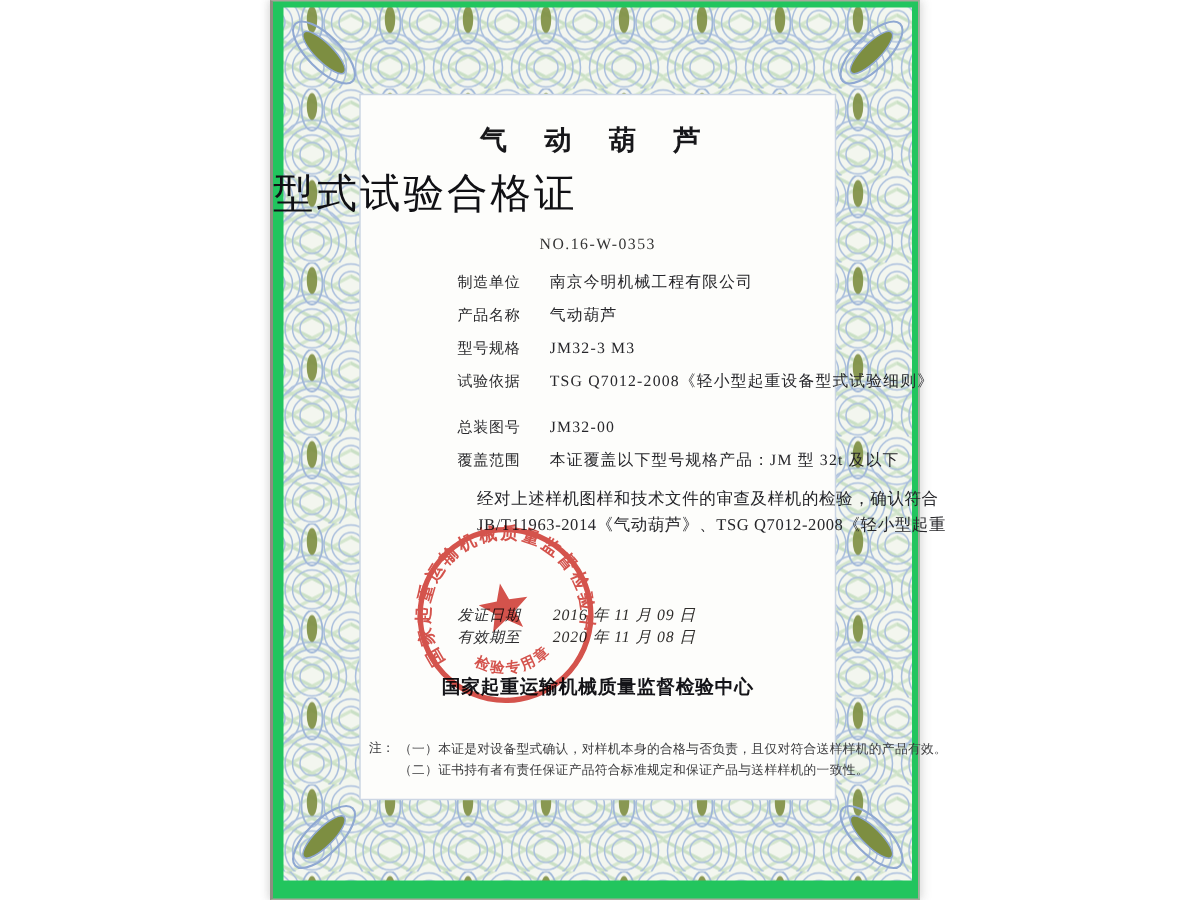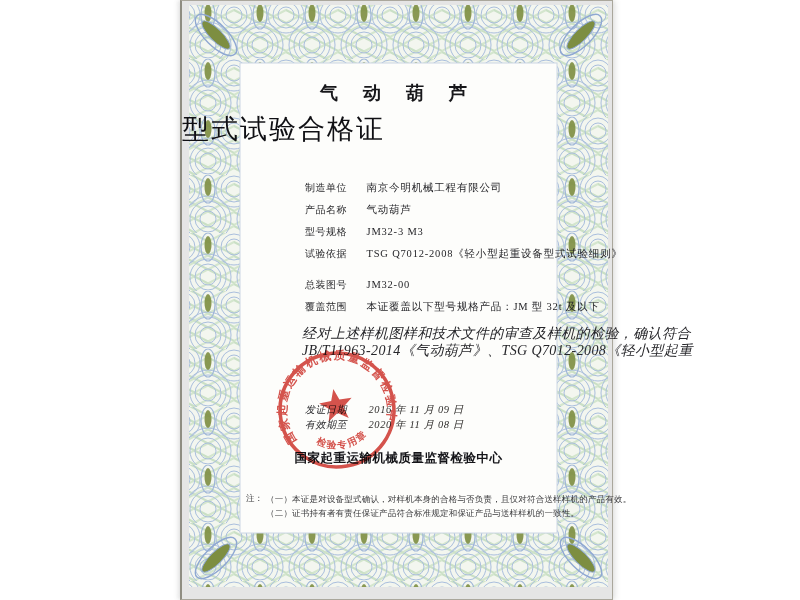--- a/index.html
+++ b/index.html
@@ -6,21 +6,21 @@
   body{
     width:800px;height:600px;overflow:hidden;
     background:#ffffff;
     font-family:"Liberation Serif","DejaVu Serif",serif;
     color:#2f2d2b;
     position:relative;
   }
   .stage{position:absolute;left:0;top:0;width:800px;height:600px;background:#ffffff;}
   .page{
     position:absolute;left:180px;top:0;width:433px;height:600px;
-    background:#e5e5e5;
+    background:#22c55e;
     border:1px solid #aaa79c;border-left:2px solid #8f8d82;
     box-shadow:2px 0 6px rgba(60,60,55,.15), -2px 0 5px rgba(60,60,55,.12);
     box-sizing:border-box;
   }
   .border-art{position:absolute;left:0;top:0;}
   .content{position:absolute;left:0;top:0;width:433px;height:600px;font-size:10px;}
   .content > div{position:absolute;}
 
   .title-sub{
     top:80px;left:0;width:100%;text-align:center;
@@ -36,21 +36,21 @@
     font-size:10.5px;letter-spacing:1px;color:#333;
   }
   .row{left:79px;white-space:nowrap;}
   .flabel{
     display:inline-block;width:48px;
     font-family:"Liberation Sans","DejaVu Sans",sans-serif;
     font-size:10px;color:#2b2b2e;letter-spacing:.5px;margin-left:44px;
   }
   .fvalue{display:inline-block;margin-left:11px;font-size:10.5px;letter-spacing:.8px;color:#26262a;}
   .row-cont{left:138px;font-size:10.5px;letter-spacing:.8px;white-space:nowrap;color:#26262a;}
-  .para{left:120px;width:260px;line-height:17px;font-size:14px;letter-spacing:.4px;color:#26262a;font-style:italic;}
+  .para{left:136px;width:260px;line-height:17px;font-size:11px;letter-spacing:.4px;color:#26262a;}
   .para div{white-space:nowrap;}
   .daterow{left:79px;white-space:nowrap;z-index:1;font-style:italic;}
   .dval{display:inline-block;margin-left:13px;font-size:10.5px;letter-spacing:.6px;}
   .issuer{
     top:449px;left:0;width:100%;text-align:center;
     font-size:12.5px;font-weight:bold;letter-spacing:.5px;color:#141418;
   }
   .notes{top:492px;left:64px;display:flex;font-size:8.5px;color:#3a3a3c;}
   .notes .nlabel{width:20px;flex:none;}
   .notes .nlines div{line-height:13.5px;white-space:nowrap;letter-spacing:.2px;}
@@ -112,20 +112,21 @@
         <ellipse rx="11" ry="27" fill="none" stroke="#8fa8d2" stroke-width="1.4"></ellipse>
         <ellipse rx="6" ry="19" fill="#7d8e41" stroke="#8fa8d2" stroke-width="1"></ellipse>
       </g>
 
       <rect x="58" y="62" width="317" height="470" fill="#fdfdfb" stroke="#ccd6e4" stroke-width="1"></rect>
     </svg>
 
     <div class="content">
       <div class="title-sub">气 动 葫 芦</div>
       <div class="title-main">型式试验合格证</div>
+      <div class="cert-no">NO.16-W-0353</div>
 
       <div class="row" style="top:180px">
         <span class="flabel">制造单位</span>
         <span class="fvalue">南京今明机械工程有限公司</span>
       </div>
       <div class="row" style="top:202px">
         <span class="flabel">产品名称</span>
         <span class="fvalue">气动葫芦</span>
       </div>
       <div class="row" style="top:224px">

